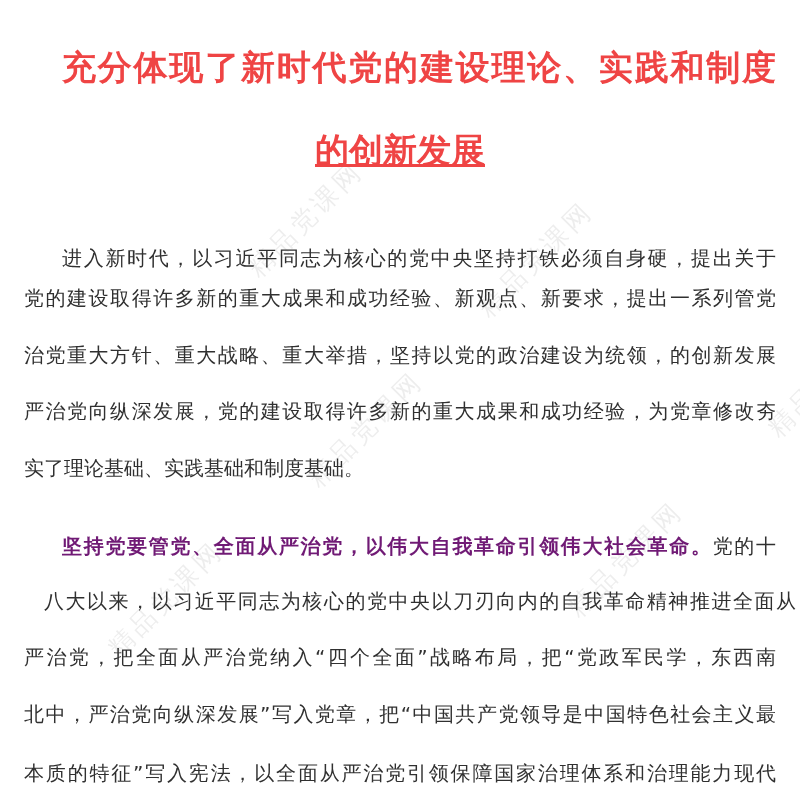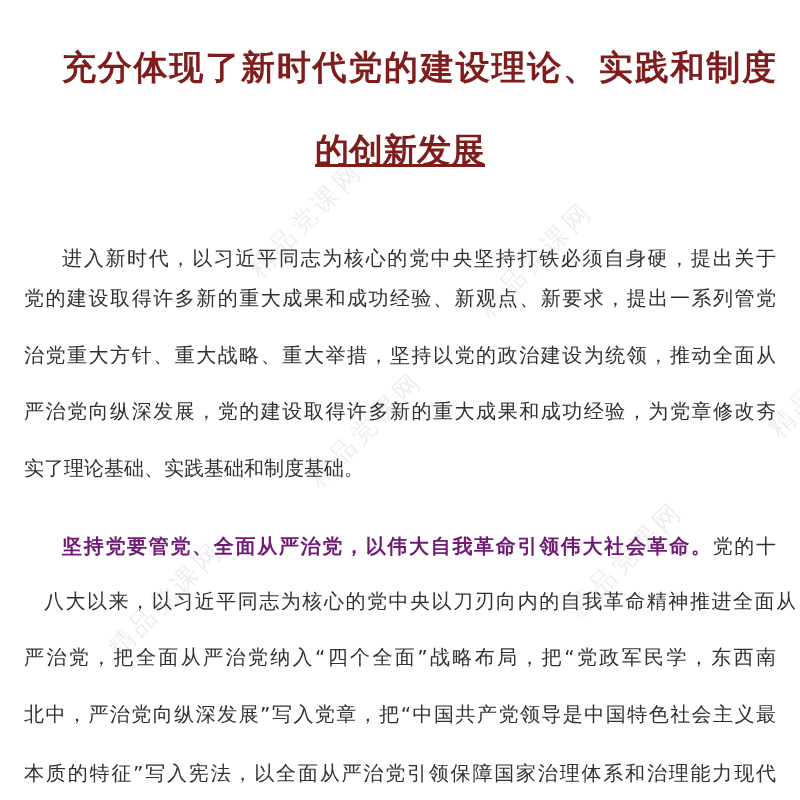--- a/index.html
+++ b/index.html
@@ -35,21 +35,21 @@
       position: absolute;
       left: 0;
       top: 0;
       width: 800px;
       z-index: 1;
     }
     .title-line {
       position: absolute;
       font-size: 34px;
       font-weight: bold;
-      color: #7f1d1d;
+      color: #ef4444;
       white-space: nowrap;
       line-height: 40px;
     }
     .title-line.l1 {
       left: 62px;
       top: 47px;
       width: 714px;
       text-align: justify;
       text-align-last: justify;
       letter-spacing: 0px;
@@ -103,21 +103,21 @@
   <span class="wm" style="left:240px; top:260px;">精品党课网</span>
 </div>
 
 <div class="doc">
   <div class="title-line l1">充分体现了新时代党的建设理论、实践和制度</div>
   <div class="title-line l2">的创新发展</div>
 
   <div class="para" style="top:228px;">
     <div class="line indent" style="top:16px;">进入新时代，以习近平同志为核心的党中央坚持打铁必须自身硬，提出关于</div>
     <div class="line" style="top:56px;">党的建设取得许多新的重大成果和成功经验、新观点、新要求，提出一系列管党</div>
-    <div class="line" style="top:113px;">治党重大方针、重大战略、重大举措，坚持以党的政治建设为统领，推动全面从</div>
+    <div class="line" style="top:113px;">治党重大方针、重大战略、重大举措，坚持以党的政治建设为统领，的创新发展</div>
     <div class="line" style="top:169px;">严治党向纵深发展，党的建设取得许多新的重大成果和成功经验，为党章修改夯</div>
     <div class="line last" style="top:226px;">实了理论基础、实践基础和制度基础。</div>
   </div>
 
   <div class="para" style="top:532px;">
     <div class="line indent" style="top:0px;"><span class="bold">坚持党要管党、全面从严治党，以伟大自我革命引领伟大社会革命。</span><span>党的十</span></div>
     <div class="line" style="top:55px;margin-left:20px;">八大以来，以习近平同志为核心的党中央以刀刃向内的自我革命精神推进全面从</div>
     <div class="line" style="top:111px;">严治党，把全面从严治党纳入“四个全面”战略布局，把“党政军民学，东西南</div>
     <div class="line" style="top:168px;">北中，严治党向纵深发展”写入党章，把“中国共产党领导是中国特色社会主义最</div>
     <div class="line" style="top:227px;">本质的特征”写入宪法，以全面从严治党引领保障国家治理体系和治理能力现代</div>

